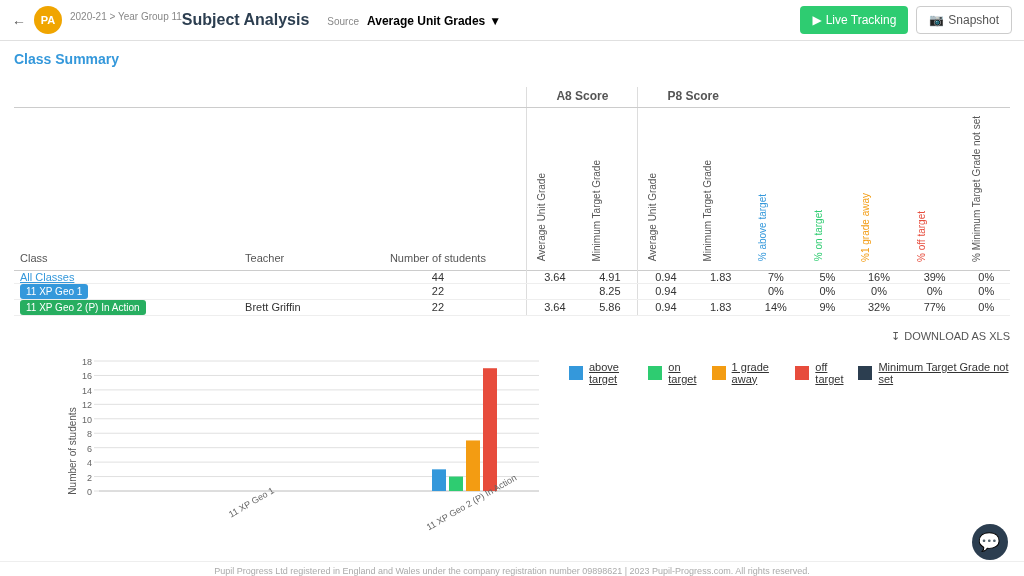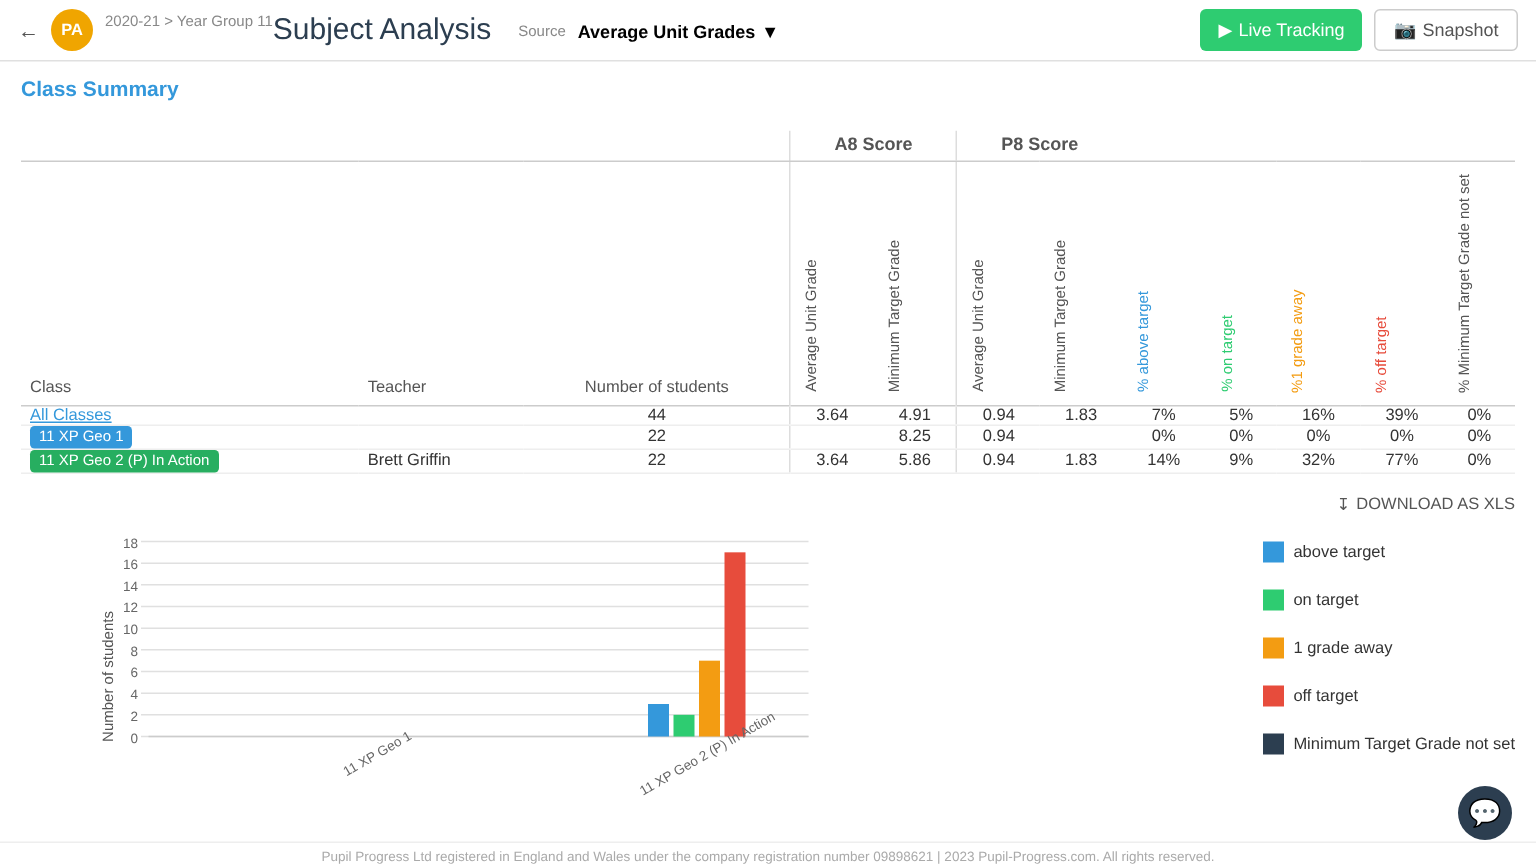--- a/index.html
+++ b/index.html
@@ -4,21 +4,21 @@
   <style>
     * { box-sizing: border-box; margin: 0; padding: 0; }
     body { font-family: Arial, sans-serif; font-size: 12px; background: #fff; color: #333; width: 1024px; height: 576px; overflow: hidden; }
 
     
     .header { display: flex; align-items: center; justify-content: space-between; padding: 6px 12px; border-bottom: 1px solid #e0e0e0; background: #fff; }
     .header-left { display: flex; align-items: center; gap: 8px; }
     .avatar { width: 28px; height: 28px; border-radius: 50%; background: #f0a500; display: flex; align-items: center; justify-content: center; color: #fff; font-size: 11px; font-weight: bold; }
     .back-btn { color: #555; font-size: 14px; cursor: pointer; }
     .breadcrumb { font-size: 10px; color: #888; }
-    .page-title { font-size: 20px; font-weight: normal; color: #2c3e50; }
+    .page-title { font-size: 16px; font-weight: bold; color: #2c3e50; }
     .title-row { display: flex; flex-direction: row; }
     .source-row { display: flex; align-items: center; gap: 8px; margin-top: 2px; }
     .source-label { font-size: 10px; color: #888; }
     .source-select { font-size: 12px; color: #000000; font-weight: bold; display: flex; align-items: center; gap: 4px; cursor: pointer; }
     .header-actions { display: flex; gap: 8px; }
     .btn-live { background: #2ecc71; color: #fff; border: none; padding: 6px 12px; border-radius: 4px; font-size: 12px; cursor: pointer; display: flex; align-items: center; gap: 4px; }
     .btn-snapshot { background: #fff; color: #555; border: 1px solid #ccc; padding: 6px 12px; border-radius: 4px; font-size: 12px; cursor: pointer; display: flex; align-items: center; gap: 4px; }
 
     
     .main { padding: 10px 14px; overflow-y: auto; height: calc(576px - 56px); }
@@ -38,21 +38,21 @@
     .tag-blue { background: #3498db; }
     .tag-green { background: #27ae60; }
     .download-row { display: flex; justify-content: flex-end; margin-bottom: 8px; }
     .download-btn { display: flex; align-items: center; gap: 4px; font-size: 11px; color: #555; cursor: pointer; border: none; background: none; }
 
     
     .chart-section { display: flex; gap: 20px; align-items: flex-start; }
     .chart-area { flex: 1; position: relative; }
     .chart-y-label { position: absolute; left: -40px; top: 50%; transform: translateY(-50%) rotate(-90deg); font-size: 10px; color: #555; white-space: nowrap; }
     .chart-svg { display: block; }
-    .legend { display: flex; flex-direction: column; gap: 18px; padding-top: 10px; min-width: 150px; }
+    .legend { display: flex; flex-direction: row; gap: 6px; padding-top: 10px; min-width: 150px; text-decoration: underline; }
     .legend-item { display: flex; align-items: center; gap: 6px; font-size: 11px; }
     .legend-color { width: 14px; height: 14px; flex-shrink: 0; }
     .divider-col { border-left: 1px solid #ddd; }
 
     
     .footer { text-align: center; font-size: 9px; color: #aaa; padding: 4px; border-top: 1px solid #eee; }
 
     
     .chat-bubble { position: fixed; bottom: 16px; right: 16px; width: 36px; height: 36px; background: #2c3e50; border-radius: 50%; display: flex; align-items: center; justify-content: center; color: #fff; font-size: 18px; cursor: pointer; }
   </style>

